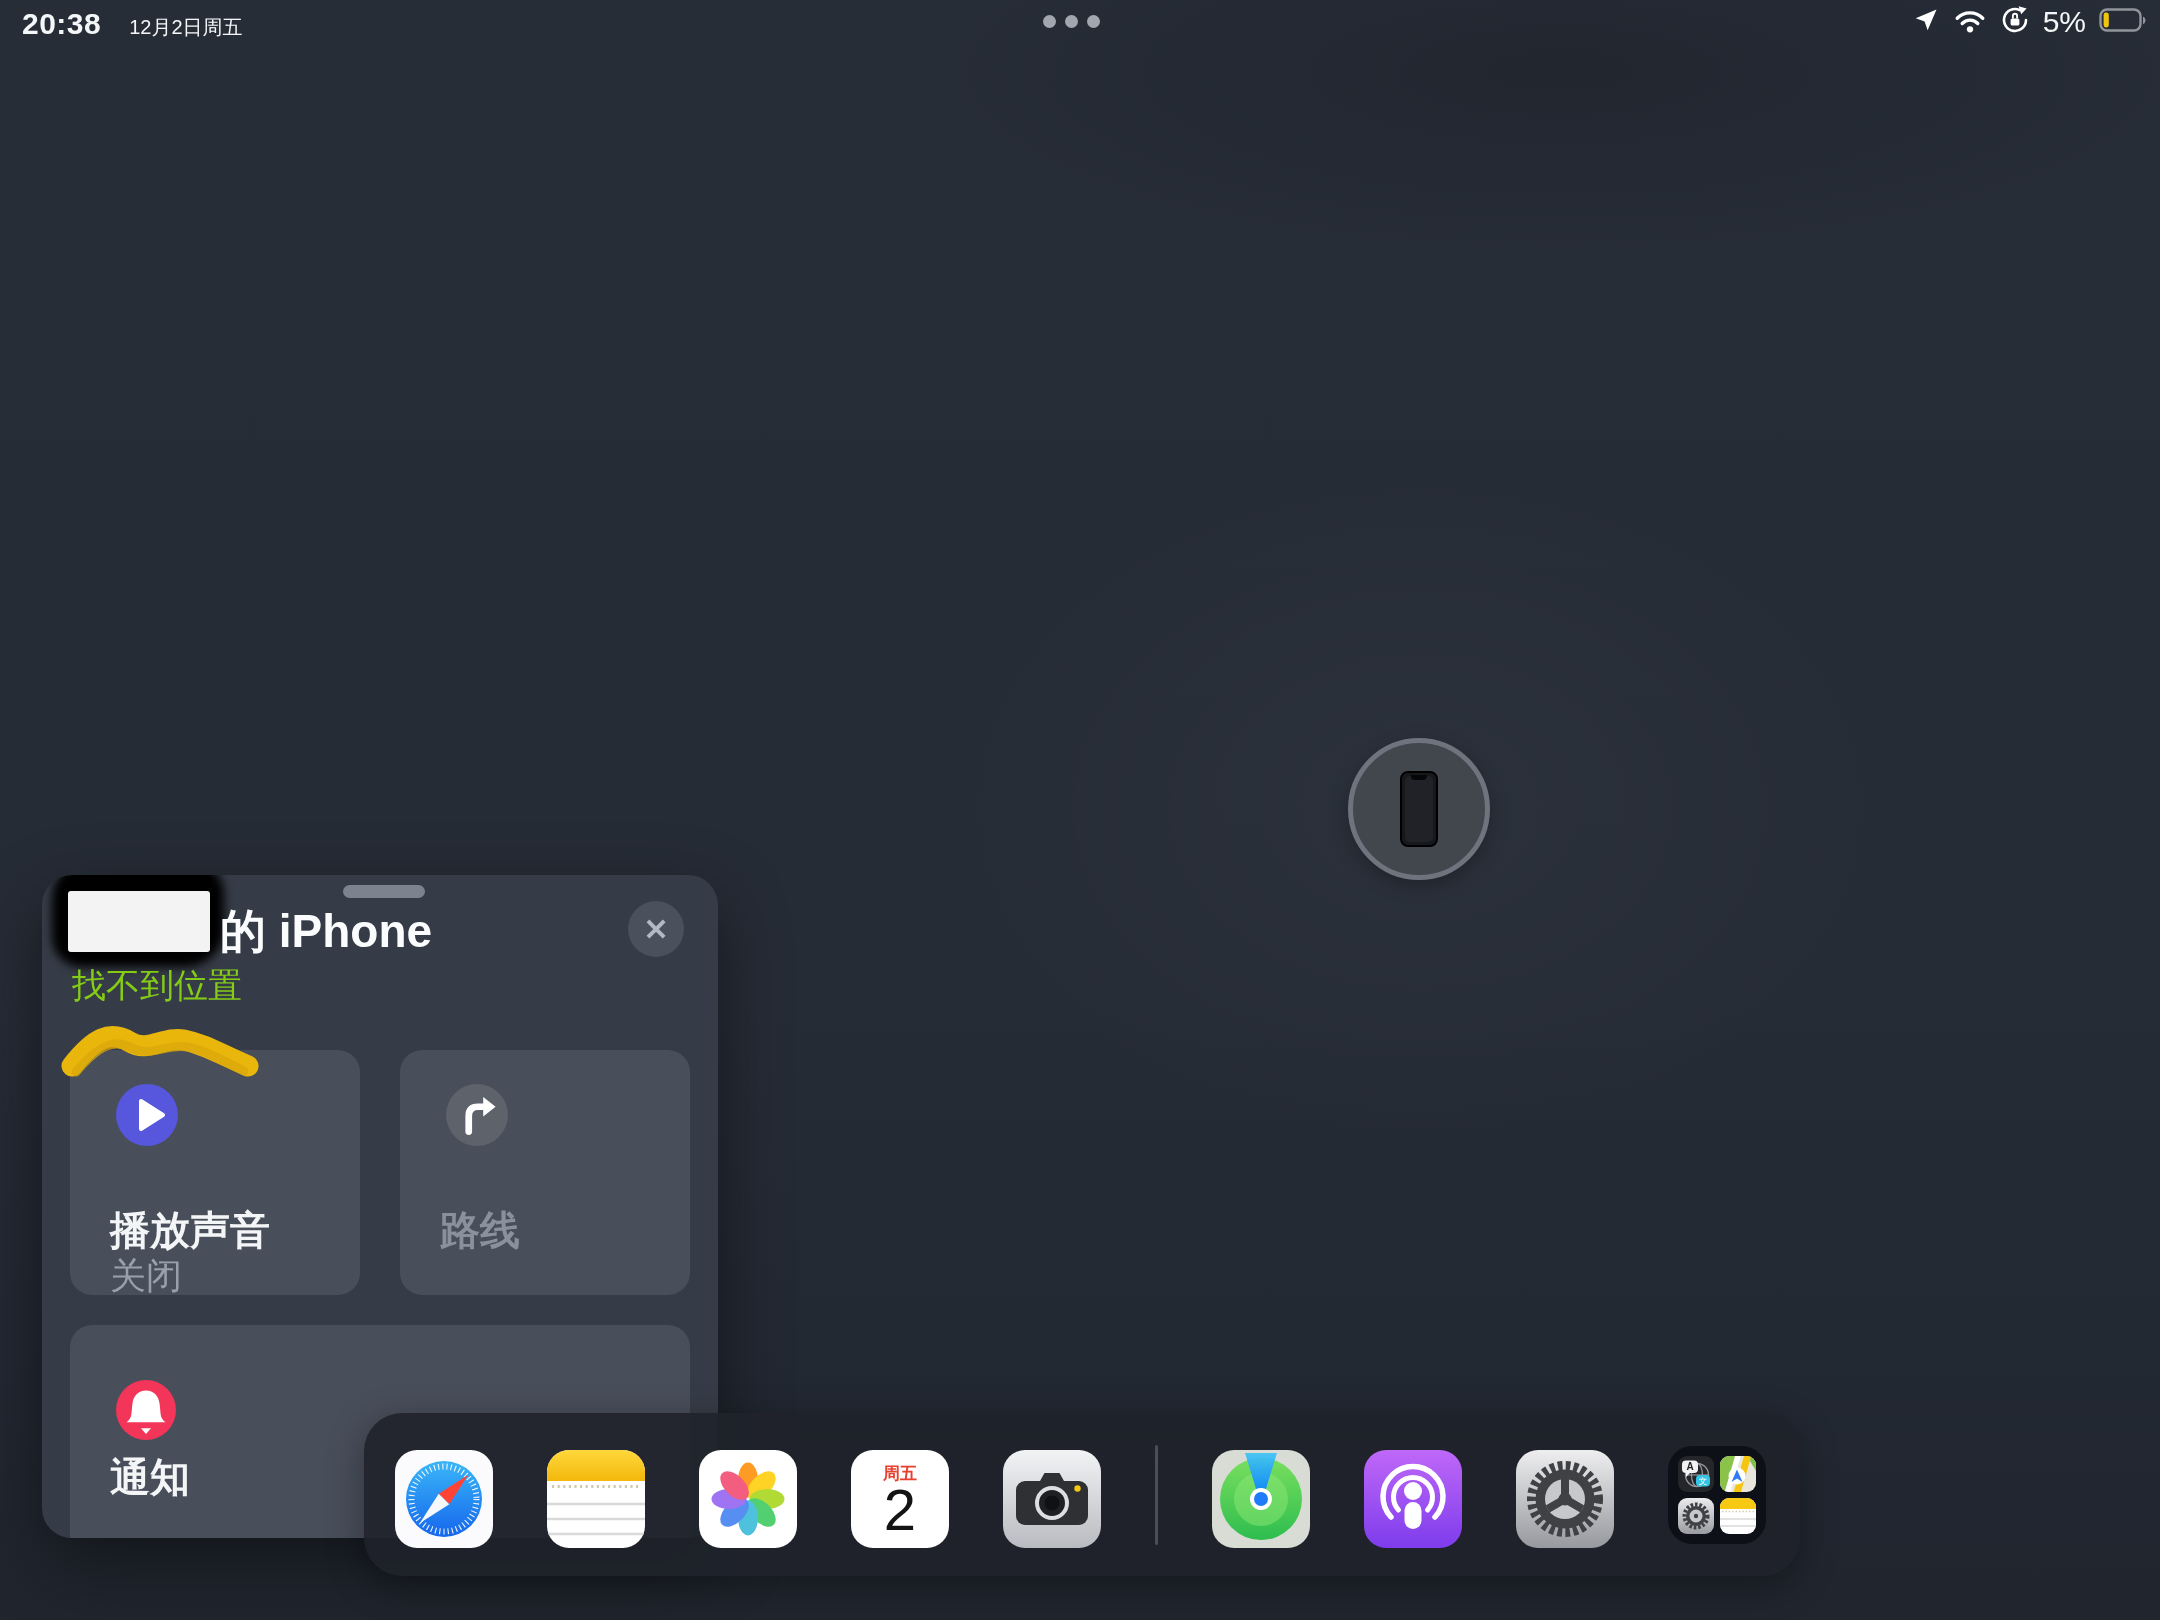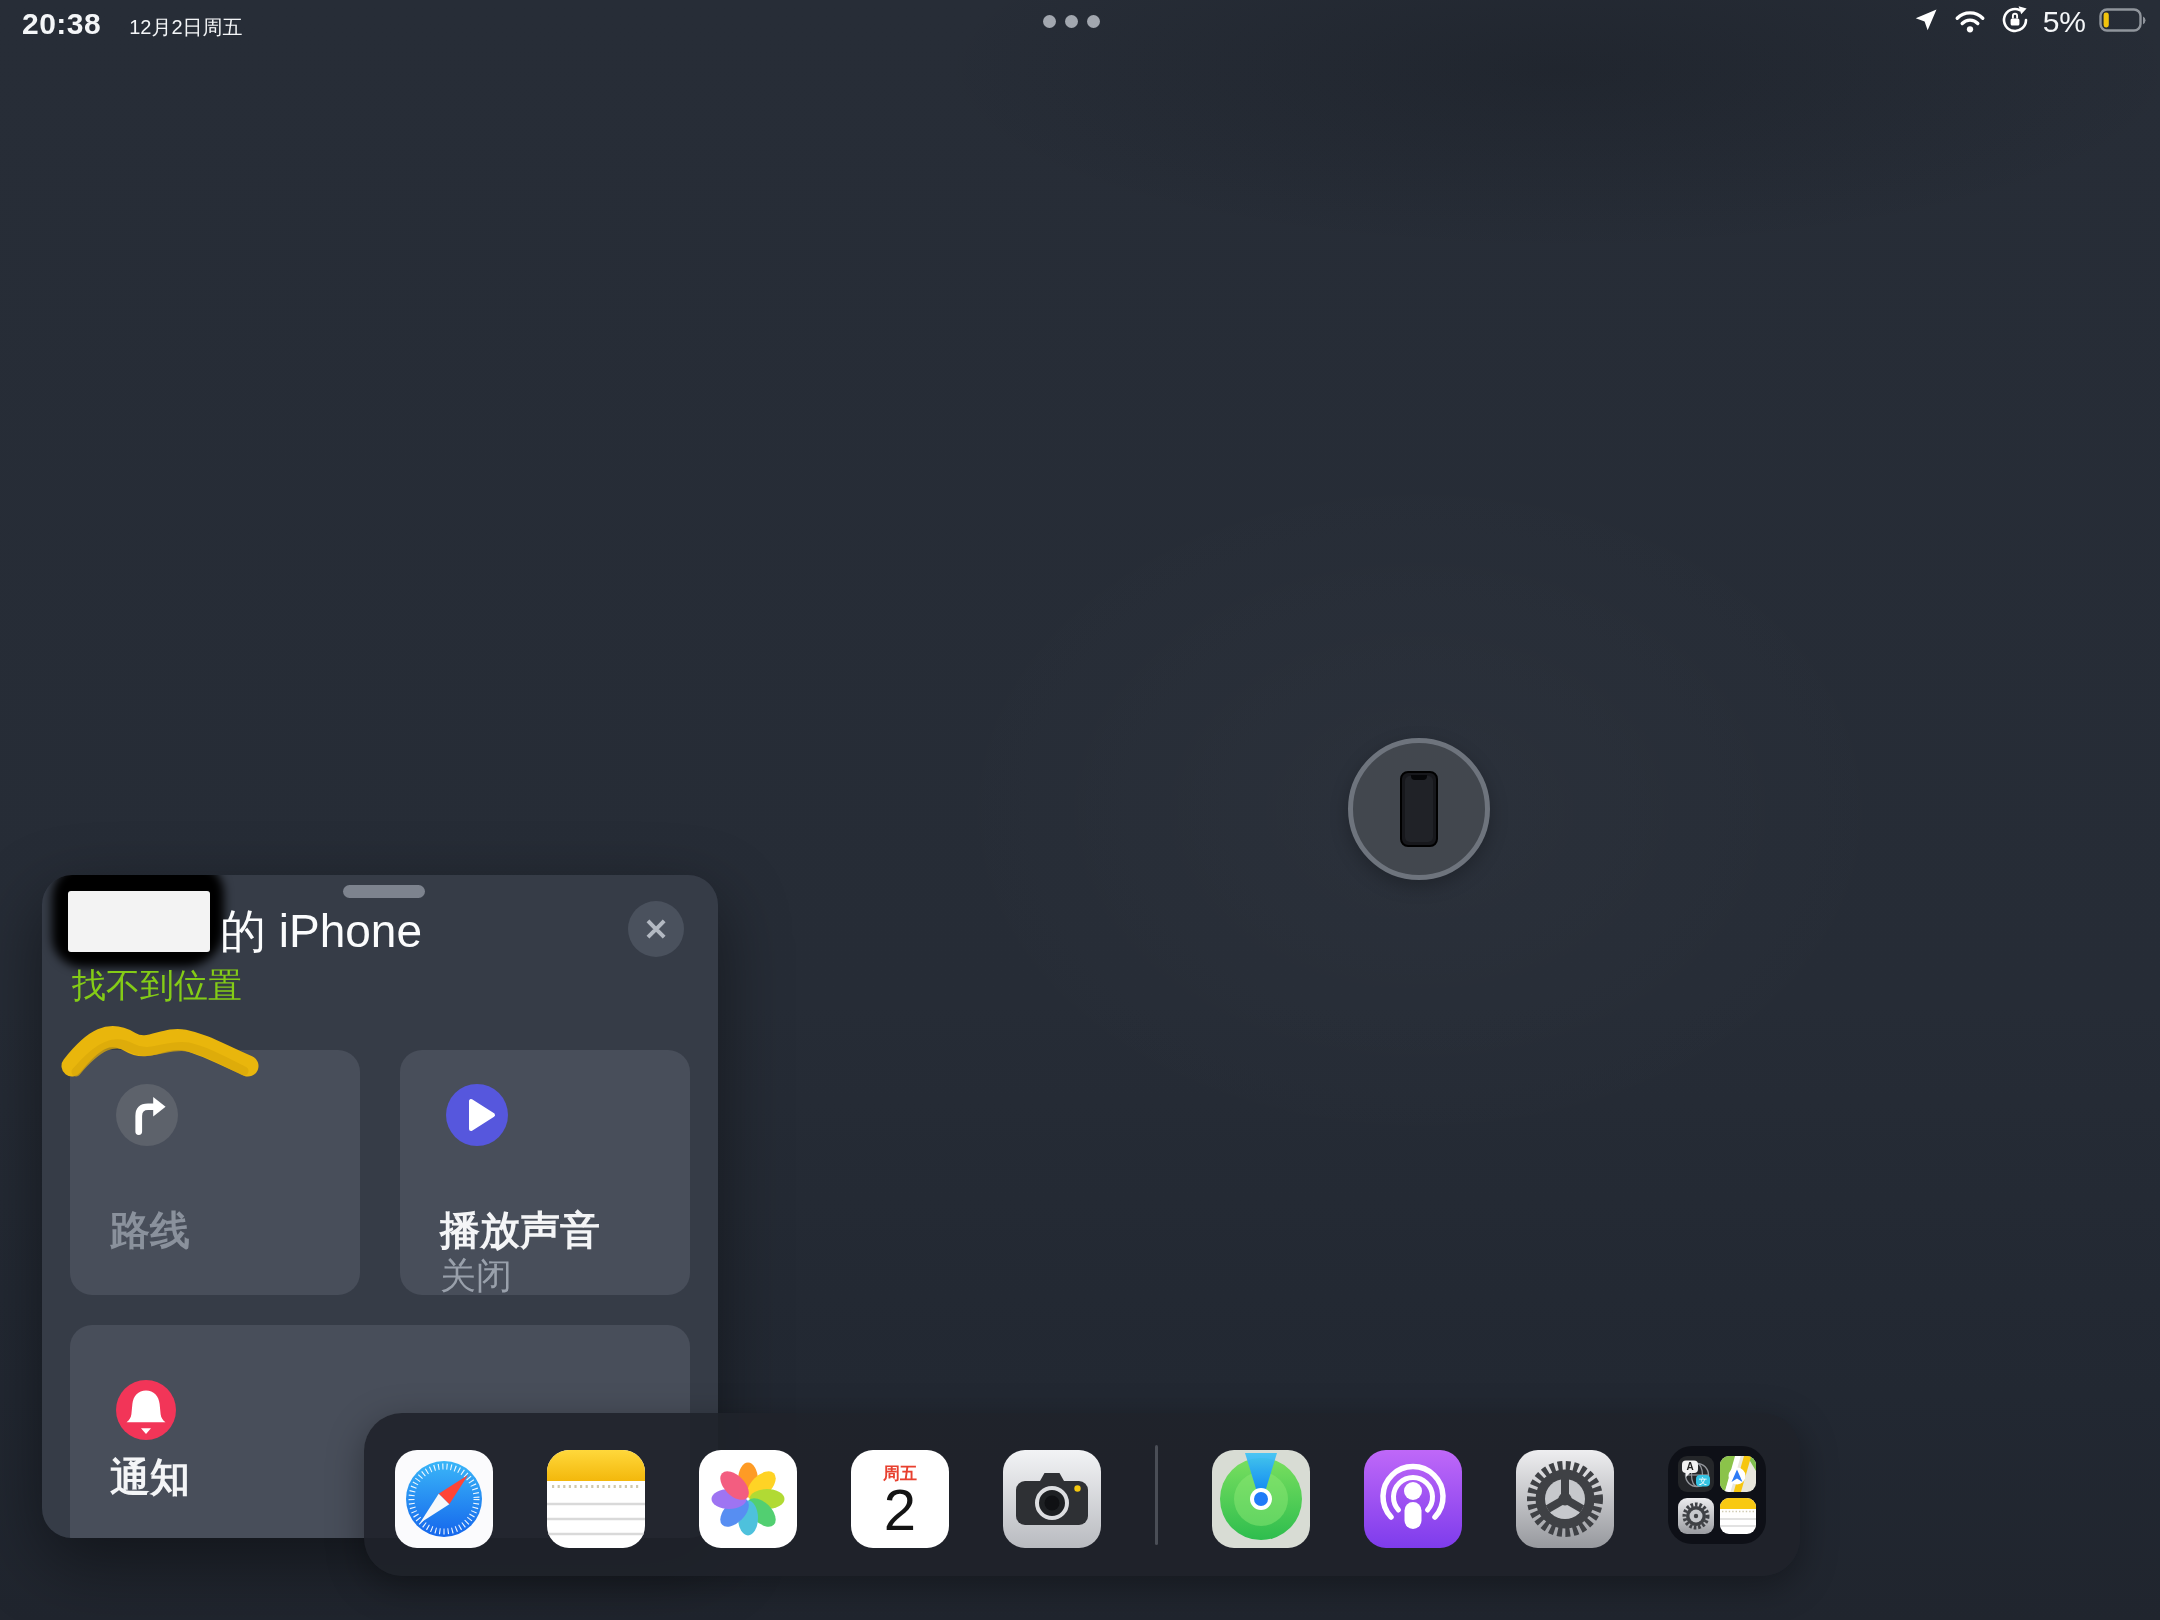--- a/index.html
+++ b/index.html
@@ -32,21 +32,21 @@
   .marker .phone .screen{position:absolute;inset:3px;border-radius:5px;background:#202227;}
   .marker .phone .notch{position:absolute;left:50%;top:2px;transform:translateX(-50%);width:16px;height:5px;background:#060709;border-radius:0 0 4px 4px;}
 
   
   .card{position:absolute;left:42px;top:875px;width:676px;height:663px;border-radius:30px;
     background:rgba(55,61,72,.97);overflow:hidden;box-shadow:0 24px 70px rgba(0,0,0,.45);}
   .handle{position:absolute;left:301px;top:10px;width:82px;height:13px;border-radius:7px;background:#7d838e;}
   .blob{position:absolute;left:10px;top:-12px;width:172px;height:104px;background:#000;
         border-radius:34px 30px 38px 30px;filter:blur(5px);}
   .white-redact{position:absolute;left:26px;top:16px;width:142px;height:61px;background:#f3f3f3;border-radius:3px;}
-  .card-title{position:absolute;left:178px;top:26px;font-size:46px;font-weight:400;color:#fbfcfd;white-space:nowrap;}
+  .card-title{position:absolute;left:178px;top:26px;font-size:46px;font-weight:700;color:#fbfcfd;white-space:nowrap;}
   .card-sub{position:absolute;left:30px;top:88px;font-size:34px;font-weight:400;color:#84cc16;}
   .close-btn{position:absolute;left:586px;top:26px;width:56px;height:56px;border-radius:50%;background:#4a515d;
     display:flex;align-items:center;justify-content:center;font-size:30px;font-weight:700;color:#b3b9c2;cursor:default;}
   .tiles{position:absolute;left:28px;top:175px;width:620px;height:245px;display:flex;gap:40px;}
   .tile{flex:1;background:#484e5a;border-radius:22px;position:relative;}
   .tile .circ{position:absolute;left:46px;top:34px;width:62px;height:62px;border-radius:50%;
     display:flex;align-items:center;justify-content:center;}
   .tile .t-label{position:absolute;left:40px;top:160px;font-size:40px;font-weight:700;color:#f4f5f7;line-height:1;}
   .tile .t-label.dim{color:#8a919c;}
   .tile .t-state{position:absolute;left:40px;top:208px;font-size:36px;font-weight:400;color:#99a0ab;line-height:1;}
@@ -125,36 +125,36 @@
   <div class="blob"></div>
   <div class="white-redact"></div>
   <div class="card-title">的 iPhone</div>
   <div class="close-btn">
     <span>✕</span>
   </div>
   <div class="card-sub">找不到位置</div>
 
   <div class="tiles">
     <div class="tile">
+      <div class="circ" style="background:#5657dd">
+        <svg width="62" height="62" viewBox="0 0 62 62">
+            <polygon points="25,17 25,45 47,31" fill="#fff" stroke="#fff" stroke-width="4" stroke-linejoin="round"></polygon>
+          </svg>
+      </div>
+      <div class="t-label">播放声音</div>
+      <div class="t-state">关闭</div>
+    </div>
+    <div class="tile">
       <div class="circ" style="background:#5d626b">
         <svg width="62" height="62" viewBox="0 0 60 60">
           <path d="M22,46 L22,31 Q22,22 31,22 L38,22" stroke="#fff" stroke-width="6.5" fill="none" stroke-linecap="round" stroke-linejoin="round"></path>
           <polygon points="36,12.5 36,31.5 48,22" fill="#fff"></polygon>
         </svg>
       </div>
       <div class="t-label dim">路线</div>
-    </div>
-    <div class="tile">
-      <div class="circ" style="background:#5657dd">
-        <svg width="62" height="62" viewBox="0 0 62 62">
-            <polygon points="25,17 25,45 47,31" fill="#fff" stroke="#fff" stroke-width="4" stroke-linejoin="round"></polygon>
-          </svg>
-      </div>
-      <div class="t-label">播放声音</div>
-      <div class="t-state">关闭</div>
     </div>
   </div>
 
   <div class="tile-notify">
     <div class="circ" style="background:#f23558">
       <svg width="60" height="60" viewBox="0 0 24 24">
         <path d="M12,4.2 C8.9,4.2 6.85,6.5 6.55,9.6 L6.15,13.7 C6,15.1 5.25,16.1 4.2,16.9 L19.8,16.9 C18.75,16.1 18,15.1 17.85,13.7 L17.45,9.6 C17.15,6.5 15.1,4.2 12,4.2 Z" fill="#fff"></path>
         <path d="M10,19.3 L14,19.3 L12,21.6 Z" fill="#fff"></path>
       </svg>
     </div>

